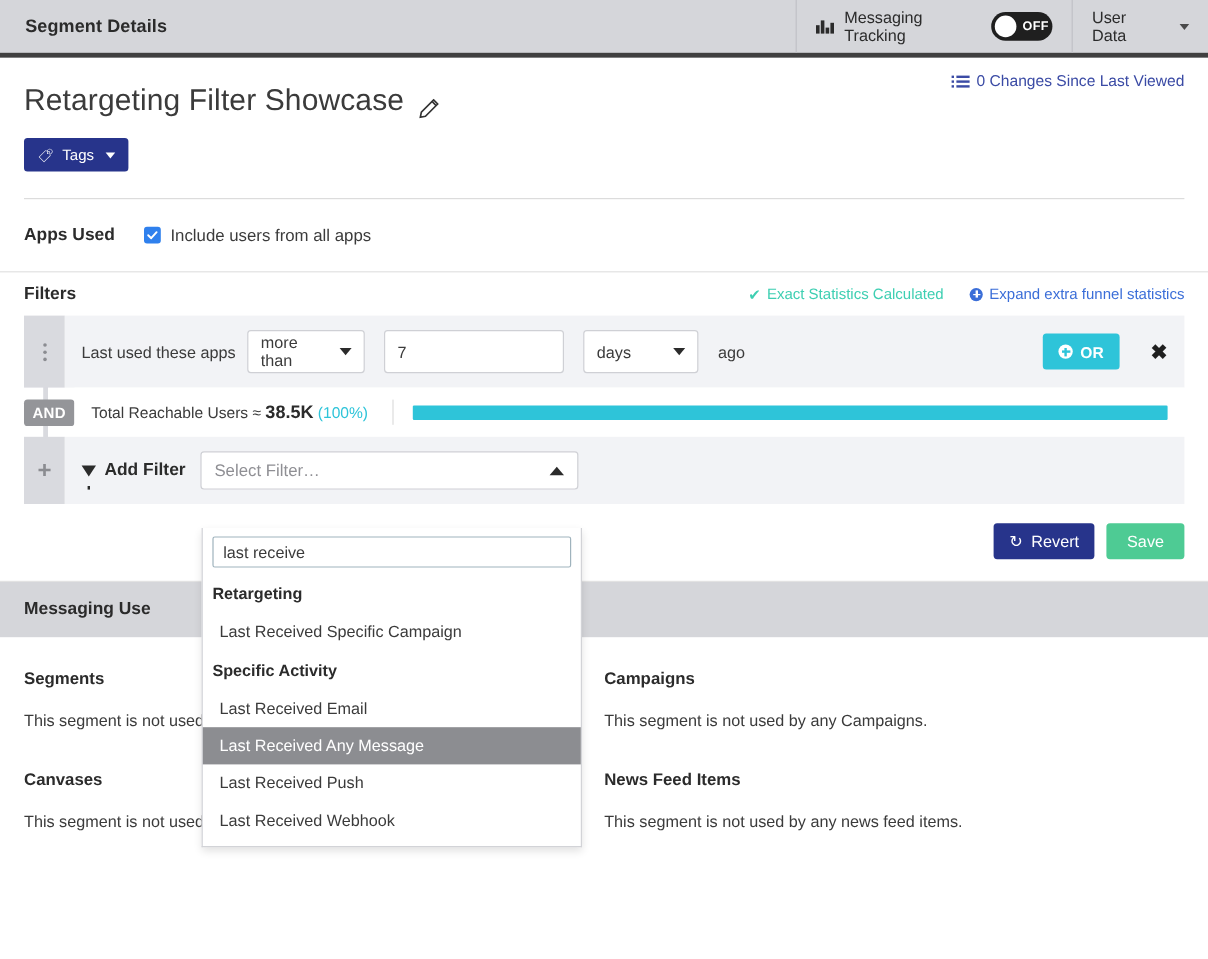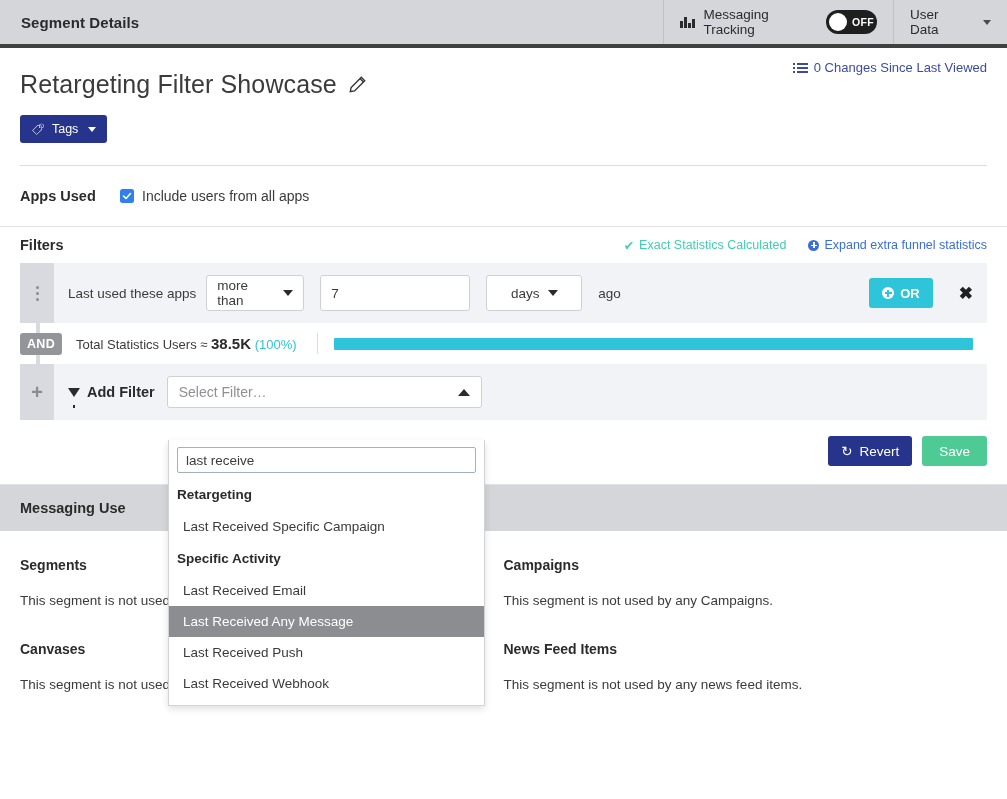--- a/index.html
+++ b/index.html
@@ -72,21 +72,21 @@
   .userdata-label { font-size: 13.5px; color: #2b2b2b; }
   .caret-down-sm {
     width: 0; height: 0;
     border-left: 4.5px solid transparent;
     border-right: 4.5px solid transparent;
     border-top: 5px solid #4a4a4a;
   }
 
   
   .title-block { padding: 22px 20px 0 20px; position: relative; }
-  .title-row { display: flex; align-items: center; gap: 12px; }
+  .title-row { display: flex; align-items: flex-end; gap: 12px; }
   .page-title {
     font-size: 25px; color: #3b3b3b; font-weight: normal;
     letter-spacing: .1px;
   }
   .pencil-icon { width: 17px; height: 17px; display: inline-block; cursor: pointer; }
   .changes-link {
     position: absolute; right: 20px; top: 12px;
     display: flex; align-items: center; gap: 6px;
     color: #3b4ba5; font-size: 13px; cursor: pointer;
   }
@@ -204,21 +204,21 @@
     cursor: pointer; position: relative;
   }
   .sel .cv {
     width: 0; height: 0;
     border-left: 5px solid transparent;
     border-right: 5px solid transparent;
     border-top: 6px solid #2b2b2b;
     margin-left: 8px;
   }
   .sel.more-than { width: 98px; justify-content: space-between; }
-  .sel.days { width: 96px; justify-content: center; margin-left: 6px; }
+  .sel.days { width: 96px; justify-content: space-between; margin-left: 6px; }
   .num-input {
     background: #ffffff; border: 1px solid #cfd0d5; border-radius: 3px;
     height: 36px; width: 150px; padding: 0 10px;
     font-size: 13.5px; color: #3b3b3b;
     font-family: "Liberation Sans", sans-serif;
     margin-left: 6px;
   }
   .ago-label { font-size: 13.5px; color: #3b3b3b; margin-left: 6px; }
   .or-btn {
     margin-left: auto;
@@ -498,21 +498,21 @@
         <span class="close-x">✖</span>
       </div>
     </div>
 
     <div class="stats-row">
       <div class="and-cell">
         <span class="and-badge">AND</span>
       </div>
       <div class="stats-body">
         <span class="stats-text">
-          <span>Total Statistics Users ≈ </span><span class="big">38.5K</span>
+          <span>Total Reachable Users ≈ </span><span class="big">38.5K</span>
           <span class="pct">(100%)</span>
         </span>
         <span class="stats-sep"></span>
         <span class="stats-bar-track">
           <span class="stats-bar-fill" id="bar-fill" style="width: 100%;"></span>
         </span>
       </div>
     </div>
 
     <div class="filter-row add-row">

